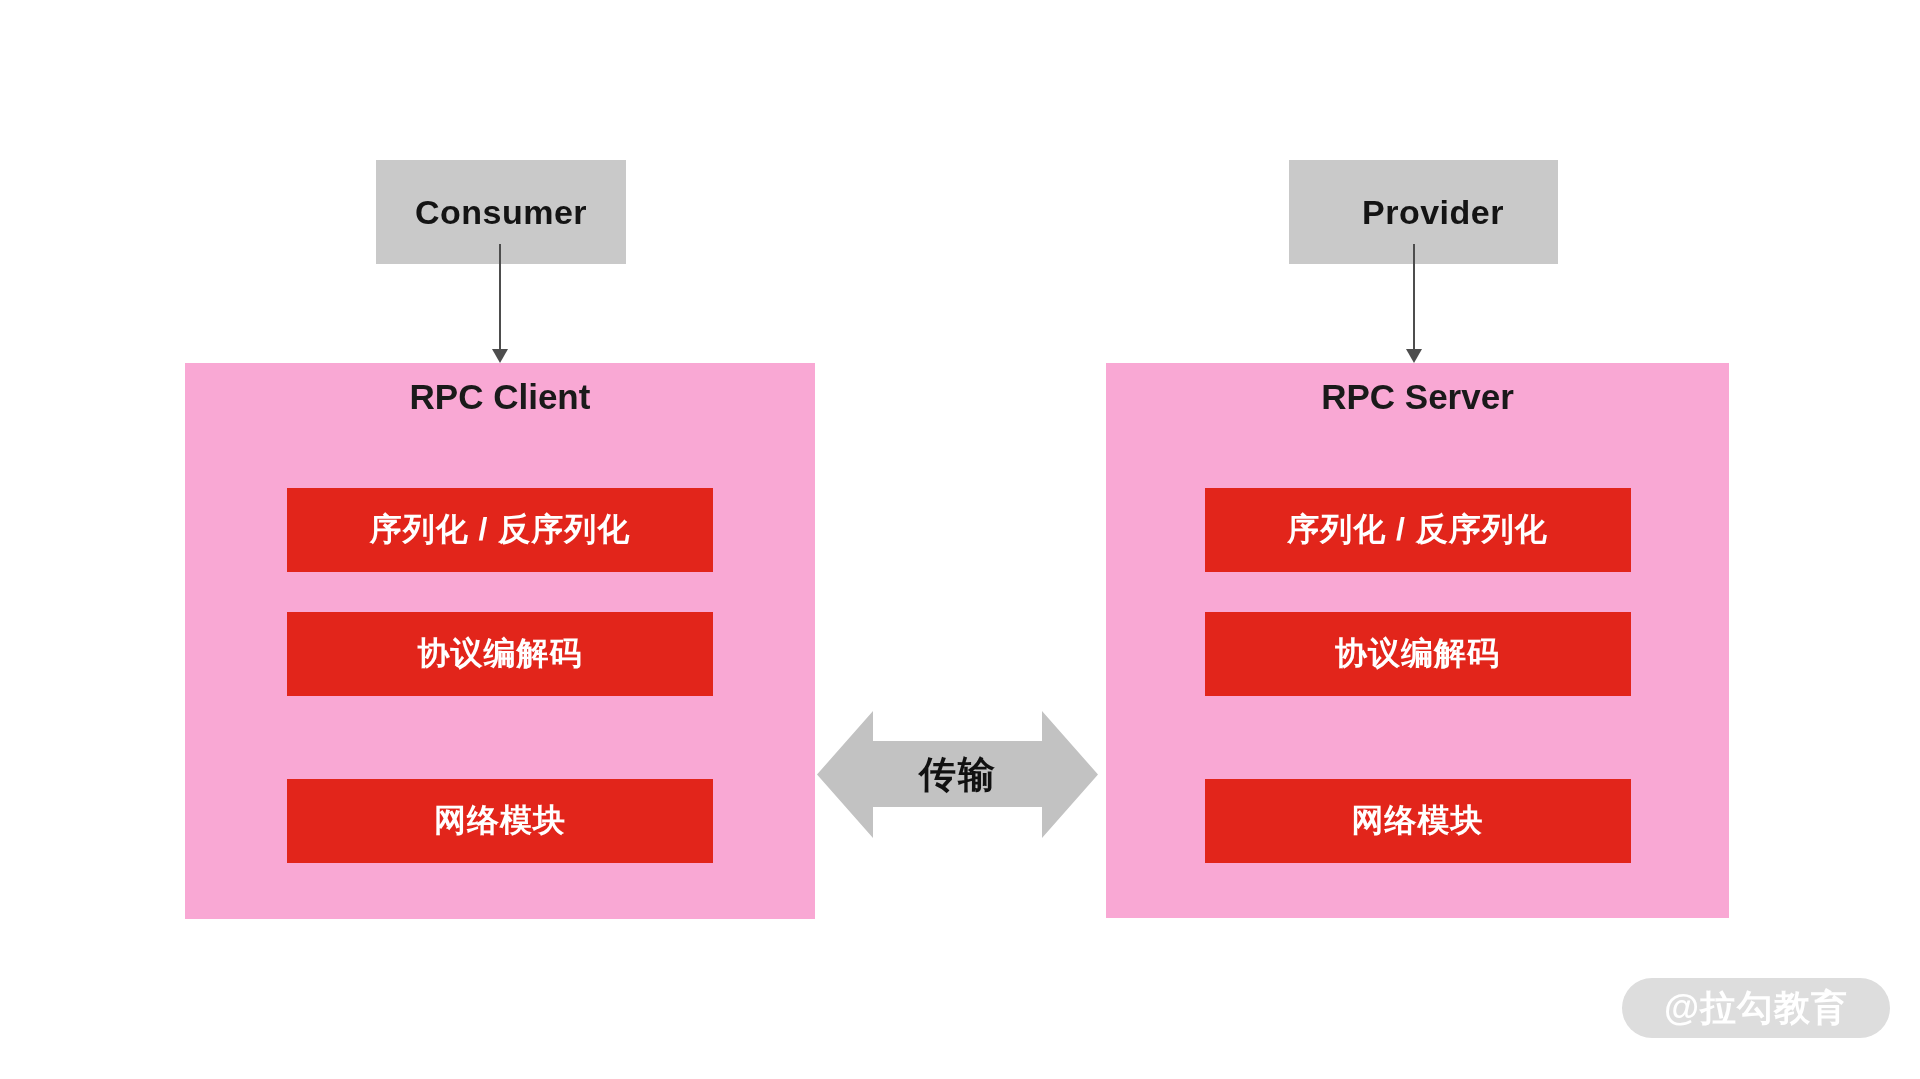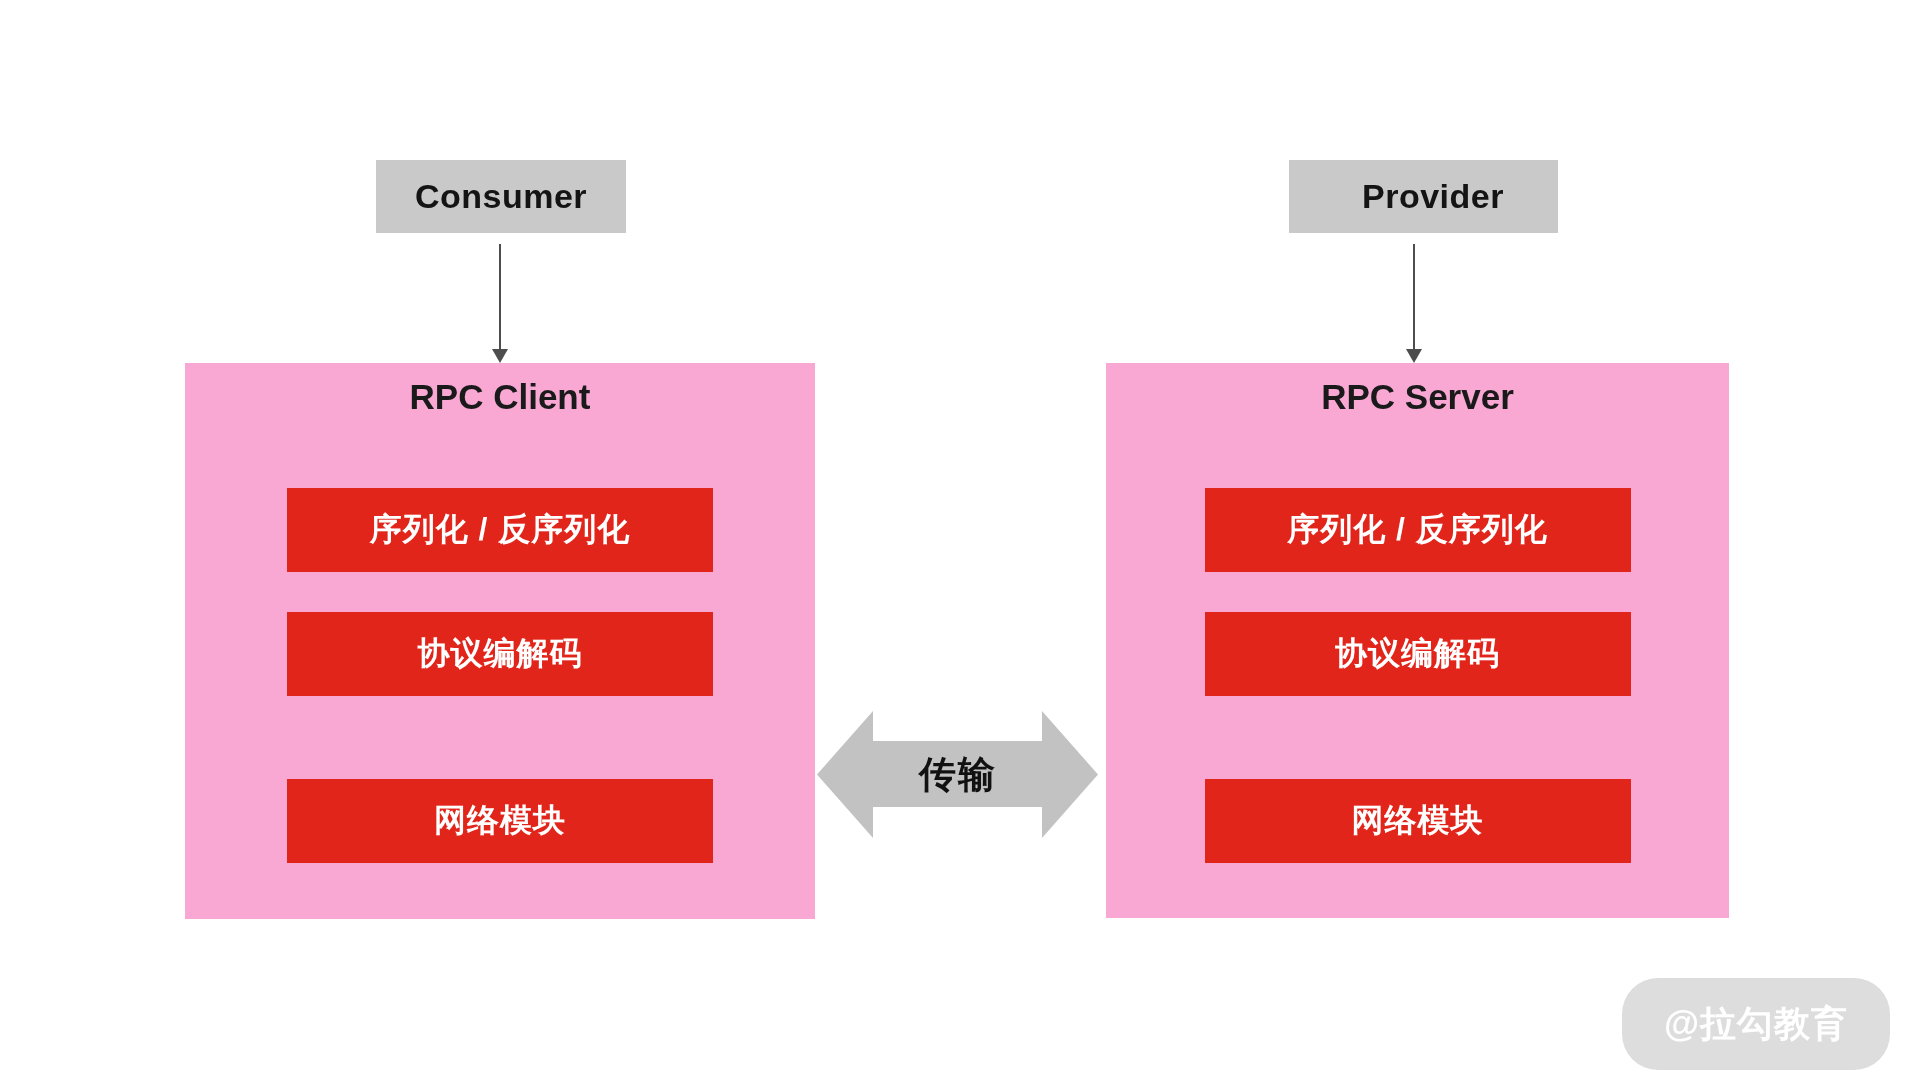--- a/index.html
+++ b/index.html
@@ -13,21 +13,21 @@
     width: 1920px;
     height: 1079px;
     background: #ffffff;
     overflow: hidden;
   }
 
   
   .endpoint {
     position: absolute;
     width: 250px;
-    height: 73px;
+    height: 104px;
     background: #c9c9c9;
     color: #141414;
     font-size: 34px;
     font-weight: 600;
     display: flex;
     align-items: center;
     justify-content: center;
     letter-spacing: 0.5px;
   }
   .endpoint.consumer { left: 376px; top: 160px; }
@@ -121,21 +121,21 @@
     color: #111111;
     letter-spacing: 2px;
   }
 
   
   .watermark {
     position: absolute;
     left: 1622px;
     top: 978px;
     width: 268px;
-    height: 92px;
+    height: 60px;
     background: #dddddd;
     border-radius: 36px;
     display: flex;
     align-items: center;
     justify-content: center;
     color: #ffffff;
     font-size: 36px;
     font-weight: 600;
     letter-spacing: 1px;
   }

